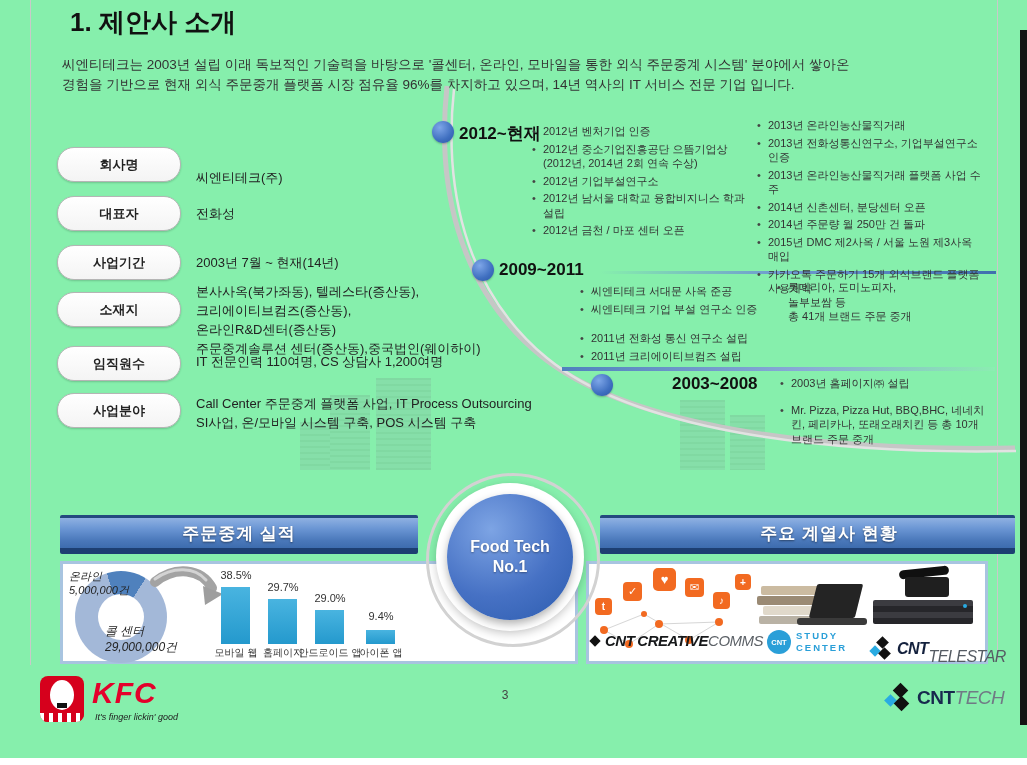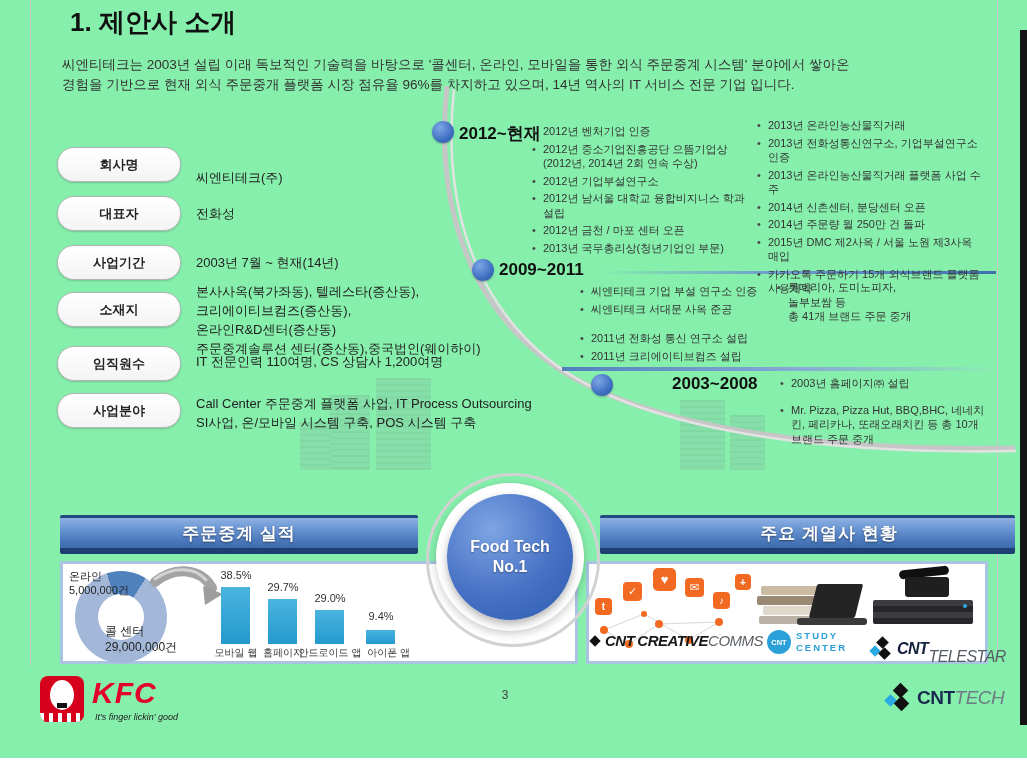--- a/index.html
+++ b/index.html
@@ -36,21 +36,21 @@
   .ring-white{position:absolute;width:148px;height:148px;border-radius:50%;background:#fff;box-shadow:0 3px 8px rgba(0,0,0,.2);}
   .badge{position:absolute;width:126px;height:126px;border-radius:50%;
          background:radial-gradient(circle at 35% 28%,#7da4e4,#4671c4 55%,#2c5cae);
          display:flex;flex-direction:column;align-items:center;justify-content:center;box-shadow:0 4px 8px rgba(0,0,0,.3);}
   .badge div{color:#fff;font-size:16px;font-weight:700;line-height:1.25;text-shadow:0 1px 2px rgba(0,0,0,.35);}
   .panel{position:absolute;background:#fff;border:3px solid #a8c4e0;}
   
   .donut{position:absolute;width:92px;height:92px;border-radius:50%;
          background:conic-gradient(from -18deg,#4f81bd 0 14%,#a3b8d8 14% 100%);}
   .donut::after{content:"";position:absolute;left:23px;top:23px;width:46px;height:46px;border-radius:50%;background:#fff;}
-  .dlabel{position:absolute;font-size:11px;color:#222;line-height:1.3;}
+  .dlabel{position:absolute;font-size:11px;color:#222;line-height:1.3;font-style:italic;}
   .bar{position:absolute;background:linear-gradient(180deg,#49b4e0,#2499cd);}
   .pct{position:absolute;font-size:11px;color:#333;text-align:center;}
   .cat{position:absolute;font-size:10px;color:#333;text-align:center;}
   
   .bld{position:absolute;background:#8a919a;opacity:.16;
        background-image:repeating-linear-gradient(180deg,rgba(0,0,0,.25) 0 2px,transparent 2px 6px);}
   
   .diamond{position:absolute;transform:rotate(45deg);}
   .logo-row{position:absolute;display:flex;align-items:center;}
   .lg-cnt{font-weight:900;font-style:italic;font-size:15px;color:#16181a;letter-spacing:-.5px;}
@@ -123,36 +123,35 @@
   <div class="tl-label" style="left:499px;top:260px;">2009~2011</div>
   <div class="tl-dot" style="left:591px;top:374px;"></div>
   <div class="tl-label" style="left:672px;top:374px;">2003~2008</div>
 
   <ul class="blist" style="left:530px;top:124px;width:222px;">
     <li>2012년 벤처기업 인증</li>
     <li>2012년 중소기업진흥공단 으뜸기업상 (2012년, 2014년 2회 연속 수상)</li>
     <li>2012년 기업부설연구소</li>
     <li>2012년 남서울 대학교 융합비지니스 학과 설립</li>
     <li>2012년 금천 / 마포 센터 오픈</li>
-    <li>2013년 국무총리상(청년기업인 부문)</li>
   </ul>
 
   <ul class="blist" style="left:755px;top:118px;width:228px;">
     <li>2013년 온라인농산물직거래</li>
     <li>2013년 전화성통신연구소, 기업부설연구소 인증</li>
     <li>2013년 온라인농산물직거래 플랫폼 사업 수주</li>
     <li>2014년 신촌센터, 분당센터 오픈</li>
     <li>2014년 주문량 월 250만 건 돌파</li>
     <li>2015년 DMC 제2사옥 / 서울 노원 제3사옥 매입</li>
     <li>카카오톡 주문하기 15개 외식브랜드 플랫폼 사용계약</li>
   </ul>
 
   <ul class="blist" style="left:578px;top:284px;width:235px;">
+    <li>씨엔티테크 서대문 사옥 준공</li>
     <li>씨엔티테크 기업 부설 연구소 인증</li>
-    <li>씨엔티테크 서대문 사옥 준공</li>
   </ul>
   <ul class="blist" style="left:578px;top:331px;width:235px;">
     <li>2011년 전화성 통신 연구소 설립</li>
     <li>2011년 크리에이티브컴즈 설립</li>
   </ul>
   <ul class="blist" style="left:775px;top:280px;width:205px;">
     <li class="ml">롯데리아, 도미노피자,
 놀부보쌈 등
 총 41개 브랜드 주문 중개</li>
   </ul>
@@ -184,21 +183,21 @@
     <div class="bar" style="left:205px;top:35px;width:29px;height:45px;"></div>
     <div class="bar" style="left:252px;top:46px;width:29px;height:34px;"></div>
     <div class="bar" style="left:303px;top:66px;width:29px;height:14px;"></div>
     <div class="pct" style="left:150px;top:5px;width:46px;">38.5%</div>
     <div class="pct" style="left:197px;top:17px;width:46px;">29.7%</div>
     <div class="pct" style="left:244px;top:28px;width:46px;">29.0%</div>
     <div class="pct" style="left:295px;top:46px;width:46px;">9.4%</div>
     <div class="cat" style="left:144px;top:82px;width:58px;">모바일 웹</div>
     <div class="cat" style="left:191px;top:82px;width:58px;">홈페이지</div>
     <div class="cat" style="left:234px;top:82px;width:66px;">안드로이드 앱</div>
-    <div class="cat" style="left:289px;top:82px;width:58px;text-align:right;">아이폰 앱</div>
+    <div class="cat" style="left:289px;top:82px;width:58px;">아이폰 앱</div>
   </div>
 
   <div class="panel" style="left:586px;top:561px;width:396px;height:97px;">
 
     <svg class="abs" style="left:0;top:0;" width="165" height="97">
       <g stroke="#d6d6d6" stroke-width="1">
         <line x1="15" y1="66" x2="55" y2="50"></line>
           <line x1="55" y1="50" x2="100" y2="76"></line>
         <line x1="40" y1="80" x2="70" y2="60"></line>
           <line x1="70" y1="60" x2="130" y2="58"></line>

